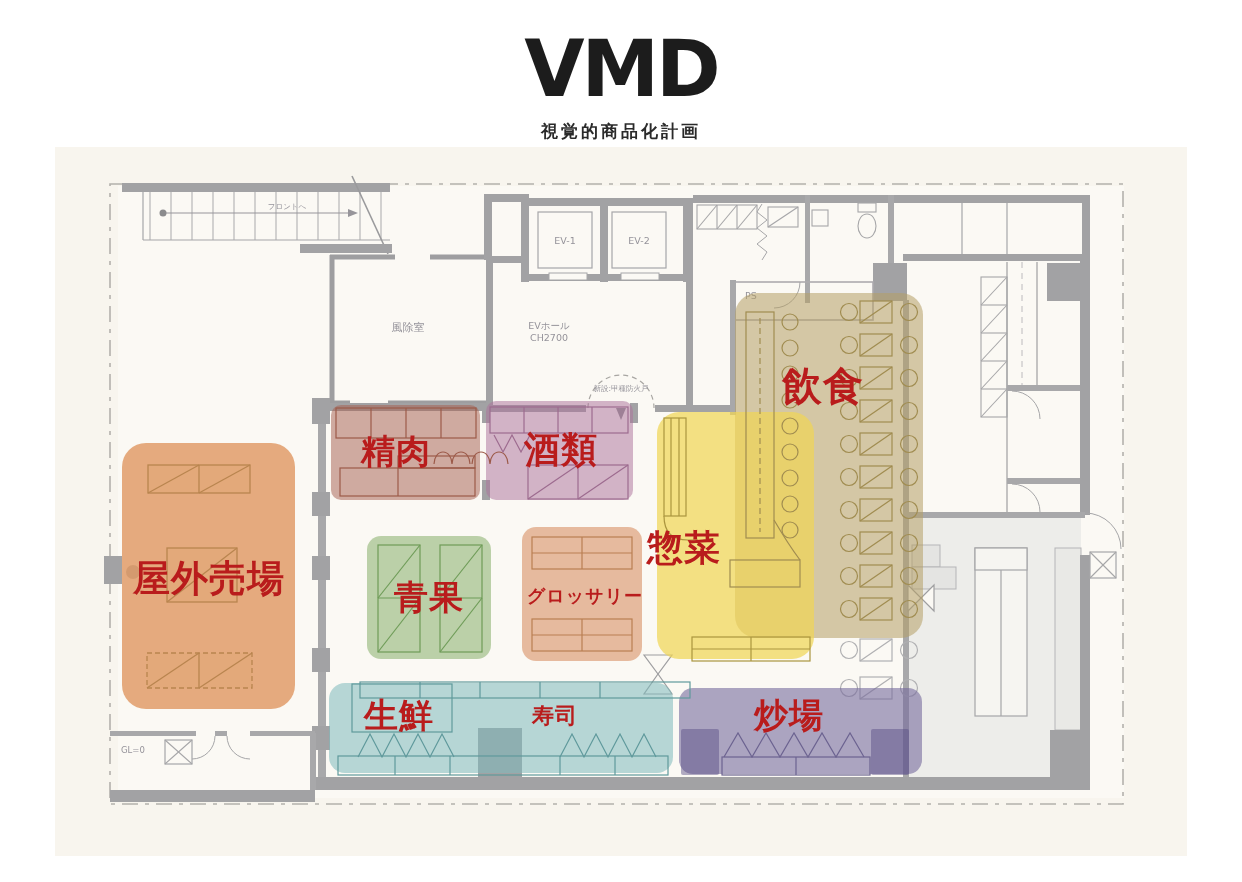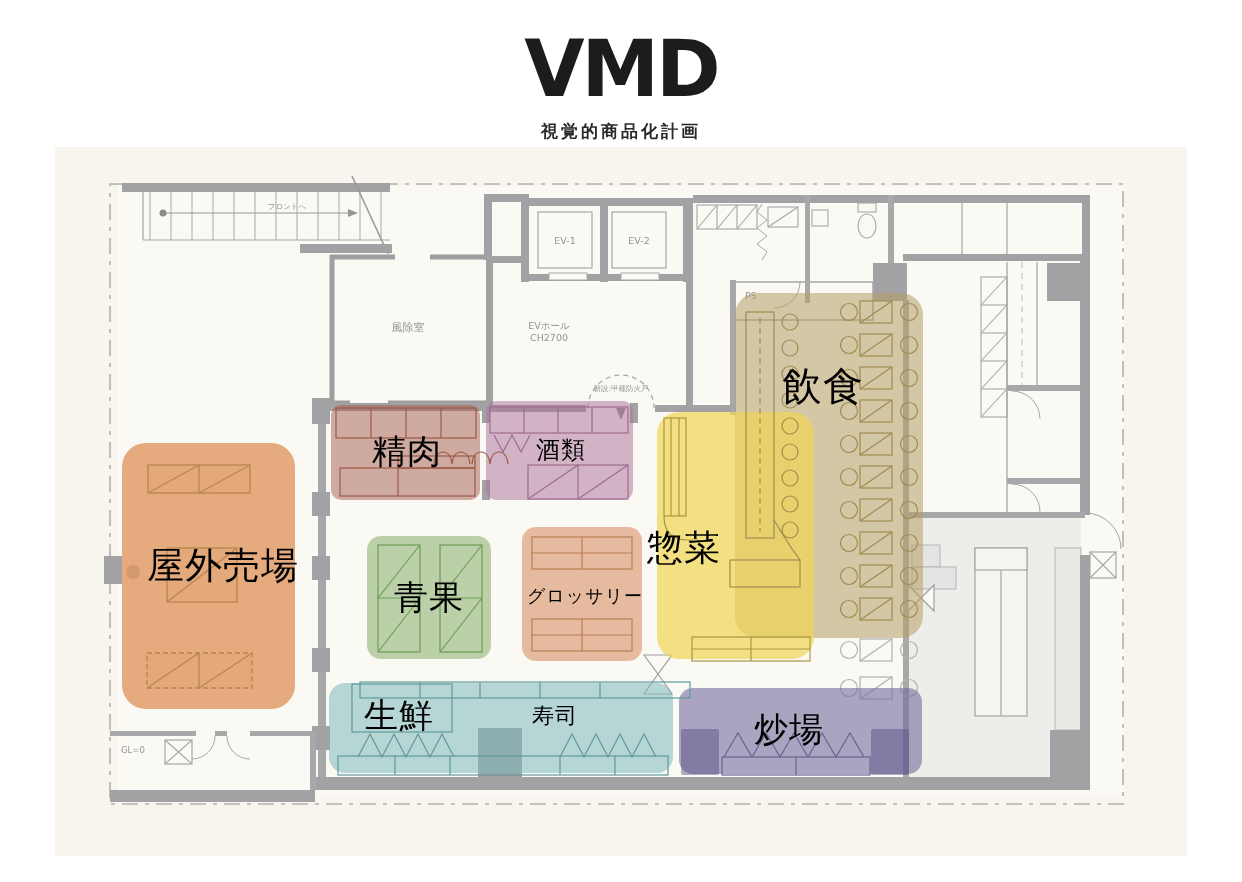--- a/index.html
+++ b/index.html
@@ -5,21 +5,21 @@
   html,body{margin:0;padding:0;background:#fff;}
   .canvas{position:relative;width:1242px;height:882px;background:#ffffff;overflow:hidden;
           font-family:"DejaVu Sans","Liberation Sans",sans-serif;}
   .title-block{position:absolute;left:0;top:30px;width:100%;text-align:center;}
   .title-main{font-size:78px;line-height:1;font-weight:900;letter-spacing:-3px;color:#1c1c1c;}
   .title-sub{font-size:17px;font-weight:600;letter-spacing:3px;color:#2a2a2a;margin-top:12px;}
   .panel{position:absolute;left:55px;top:147px;width:1132px;height:709px;background:#f8f5ee;}
   svg.layer{position:absolute;left:0;top:0;pointer-events:none;}
   #zones{position:absolute;left:0;top:0;width:1242px;height:882px;pointer-events:none;}
   .zone{position:absolute;}
-  .zone-label{position:absolute;transform:translate(-50%,-50%);font-weight:400;color:#000000;
+  .zone-label{position:absolute;transform:translate(-50%,-50%);font-weight:700;color:#b91c1c;
               white-space:nowrap;letter-spacing:1px;font-family:"DejaVu Sans","Liberation Sans",sans-serif;}
   text{font-family:"DejaVu Sans","Liberation Sans",sans-serif;fill:#95939a;}
   .t7{font-size:7.5px;} .t8{font-size:8.5px;} .t9{font-size:9.5px;} .t10{font-size:11px;}
 </style>
 </head>
 <body>
 
 <div class="canvas">
 
   <div class="title-block">
@@ -408,24 +408,24 @@
     </g>
 
     <g stroke="#6c6390" fill="none" stroke-width="1.2">
       <polyline points="724,757 738,733 752,757 766,733 780,757 794,733 808,757 822,733 836,757 850,733 864,757"></polyline>
       <rect x="722" y="757" width="148" height="18"></rect>
       <line x1="796" y1="757" x2="796" y2="775"></line>
     </g>
   </svg>
 
   <div id="zone-labels" style="position:absolute;left:0;top:0;width:1242px;height:882px;pointer-events:none;z-index:6;">
-      <div class="zone-label" style="left: 209px; top: 566px; font-size: 37px; margin-left: 14px;">屋外売場</div>
-      <div class="zone-label" style="left: 407px; top: 452px; font-size: 34px;">精肉</div>
-      <div class="zone-label" style="left: 561px; top: 450px; font-size: 24px;">酒類</div>
+      <div class="zone-label" style="left: 209px; top: 579px; font-size: 37px;">屋外売場</div>
+      <div class="zone-label" style="left: 396px; top: 452px; font-size: 34px;">精肉</div>
+      <div class="zone-label" style="left: 561px; top: 450px; font-size: 36px;">酒類</div>
       <div class="zone-label" style="left: 429px; top: 598px; font-size: 34px;">青果</div>
       <div class="zone-label" style="left: 585px; top: 596px; font-size: 18px;">グロッサリー</div>
       <div class="zone-label" style="left: 684px; top: 548px; font-size: 36px; text-align: right;">惣菜</div>
       <div class="zone-label" style="left: 823px; top: 386px; font-size: 40px;">飲食</div>
       <div class="zone-label" style="left: 399px; top: 716px; font-size: 34px;">生鮮</div>
       <div class="zone-label" style="left: 555px; top: 716px; font-size: 22px;">寿司</div>
-      <div class="zone-label" style="left: 789px; top: 716px; font-size: 34px; margin-top: 14px;">炒場</div>
+      <div class="zone-label" style="left: 789px; top: 716px; font-size: 34px;">炒場</div>
     </div>
 </div>
 
 </body></html>

